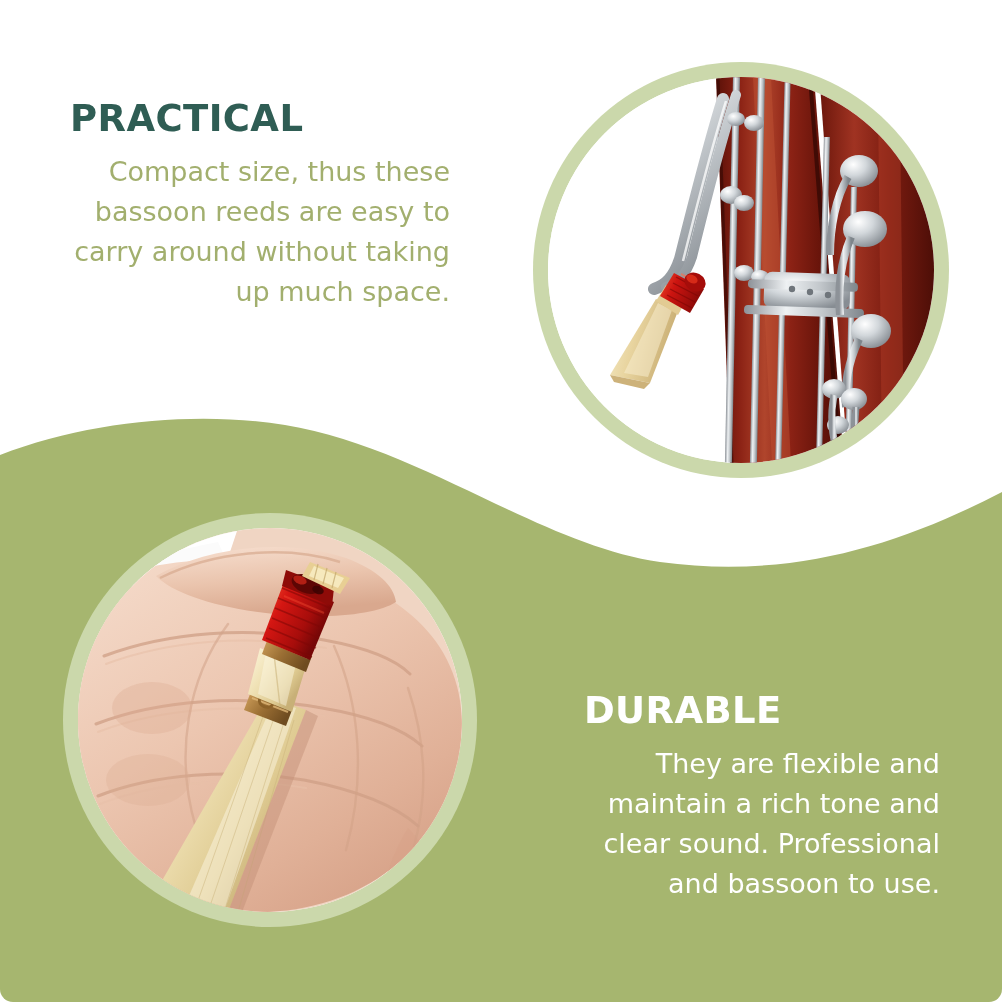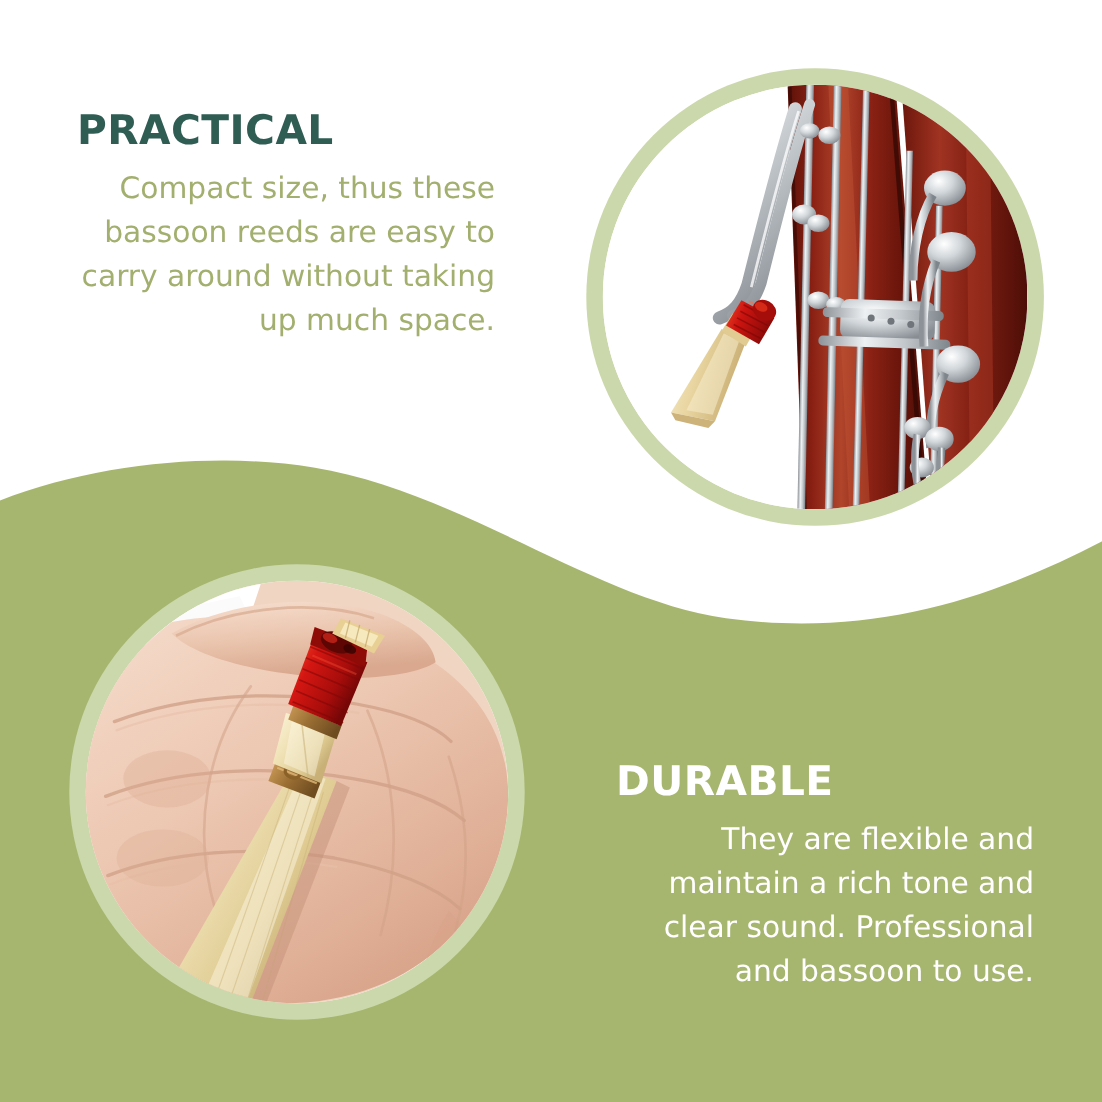--- a/index.html
+++ b/index.html
@@ -53,20 +53,21 @@
     line-height: 1.05;
     margin: 0 0 13px 0;
   }
 
   .heading-practical {
     color: #2f5d54;
   }
 
   .heading-durable {
     color: #ffffff;
+    margin-left: 24px;
   }
 
   .body-text {
     font-size: 27px;
     line-height: 1.48;
     margin: 0;
     font-weight: 400;
     text-align: right;
   }
 
@@ -123,21 +124,21 @@
   .circle-reed-inner {
     left: 78px;
     top: 528px;
     width: 384px;
     height: 384px;
   }
 </style>
 </head>
 <body>
 
-<div class="poster" style="background: rgb(255, 255, 255);">
+<div class="poster" style="background: rgb(255, 255, 255); border-radius: 13px;">
 
   <svg class="wave-layer" viewBox="0 0 1002 1002" preserveAspectRatio="none" aria-hidden="true">
     <path id="wave-path" d="M0,455
              C 90,420 200,411 285,425
              C 420,447 540,545 660,562
              C 790,580 900,545 1002,492
              L 1002,1002 L 0,1002 Z" fill="#a6b66f"></path>
   </svg>
 
   <div class="photo-ring circle-bassoon-ring" style="background: rgb(203, 216, 171);"></div>

